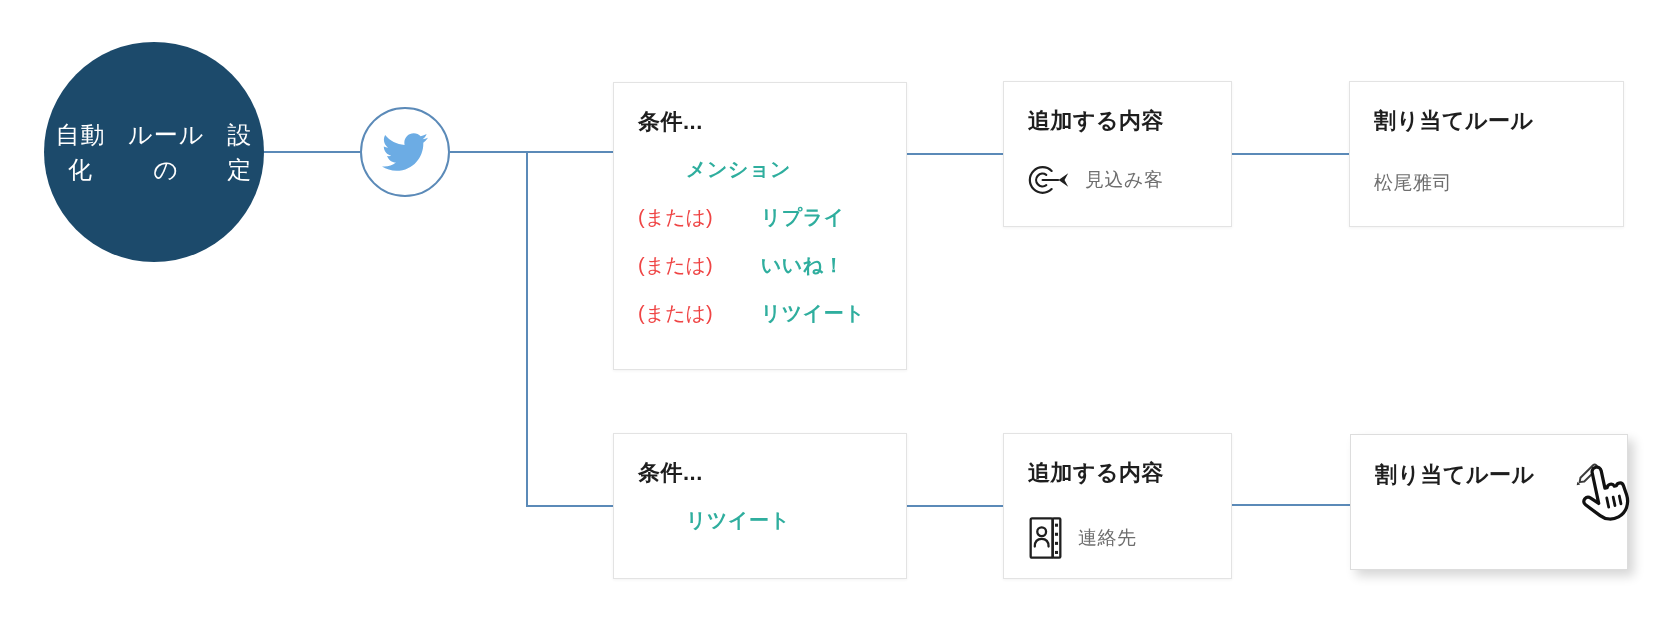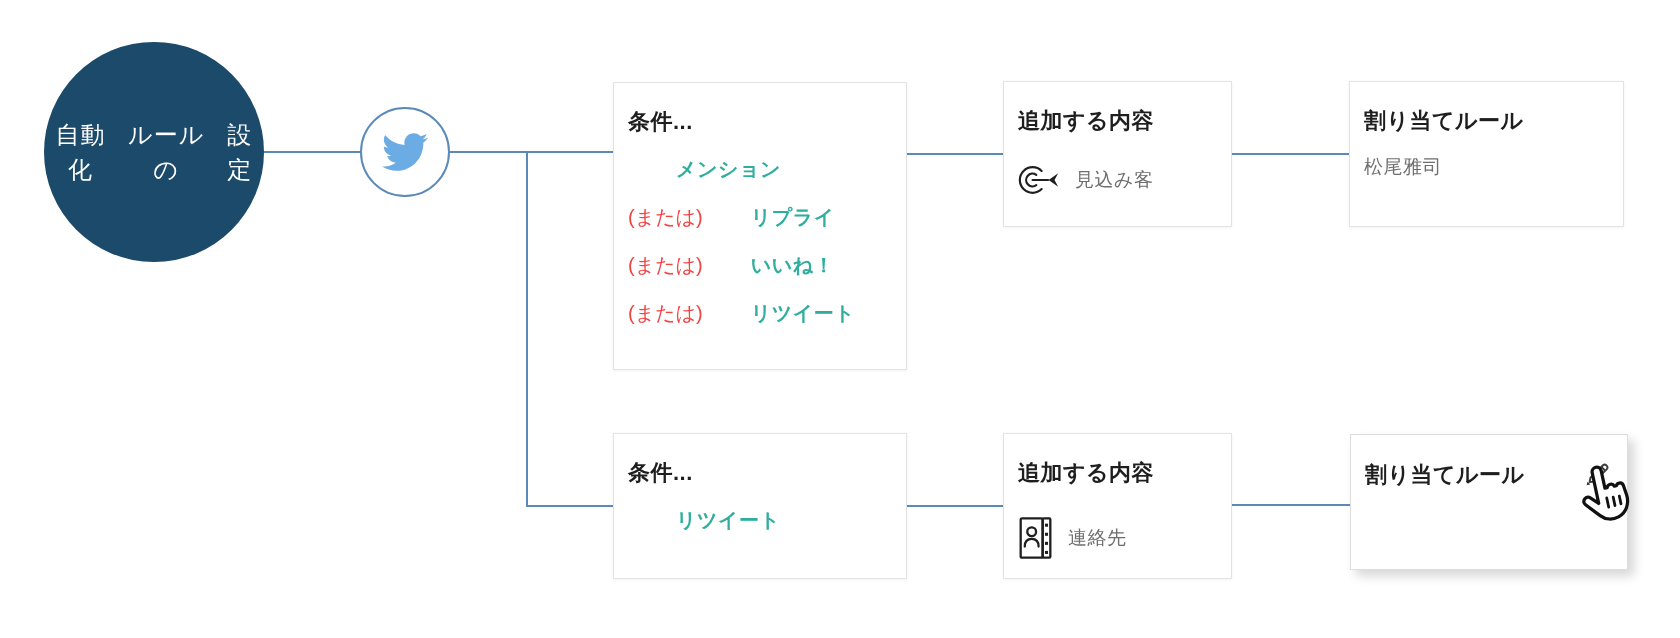--- a/index.html
+++ b/index.html
@@ -16,35 +16,35 @@
   }
 
   .channel-circle{
     position:absolute;left:360px;top:107px;width:90px;height:90px;border-radius:50%;
     background:#ffffff;border:2px solid #5b8ab8;box-sizing:border-box;
     display:flex;align-items:center;justify-content:center;z-index:2;
   }
 
   .card{
     position:absolute;background:#ffffff;border:1px solid #e3e3e3;box-sizing:border-box;
-    padding:24px 14px;z-index:2;box-shadow:0 1px 3px rgba(0,0,0,0.05);
+    padding:24px 24px;z-index:2;box-shadow:0 1px 3px rgba(0,0,0,0.05);
   }
   .card.highlight{box-shadow:6px 6px 10px rgba(0,0,0,0.16);border-color:#dddddd;}
 
   .card-title{font-size:22px;line-height:30px;font-weight:700;color:#1e1e1e;letter-spacing:0.5px;}
   .title-row{display:flex;align-items:center;}
   .title-row .pencil{margin-left:auto;cursor:pointer;}
 
   .cond-row{margin-top:18px;line-height:29px;white-space:nowrap;}
   .cond-prefix{font-size:20px;color:#ef4444;}
   .cond-label{font-size:20px;font-weight:600;color:#2fae9e;letter-spacing:0.5px;margin-left:48px;}
 
   .value-row{margin-top:28px;display:flex;align-items:center;gap:15px;}
   .value-text{font-size:19px;color:#6e6e6e;letter-spacing:0.5px;}
-  .value-line{margin-top:16px;font-size:19px;line-height:30px;color:#6e6e6e;letter-spacing:0.5px;}
+  .value-line{margin-top:32px;font-size:19px;line-height:30px;color:#6e6e6e;letter-spacing:0.5px;}
 
   .hand-cursor{position:absolute;left:222px;top:30px;z-index:6;}
 </style>
 </head>
 <body>
 
 <div class="canvas">
 
   <svg class="connectors" width="1680" height="638">
     <g stroke="#5b8ab8" stroke-width="2" fill="none">

